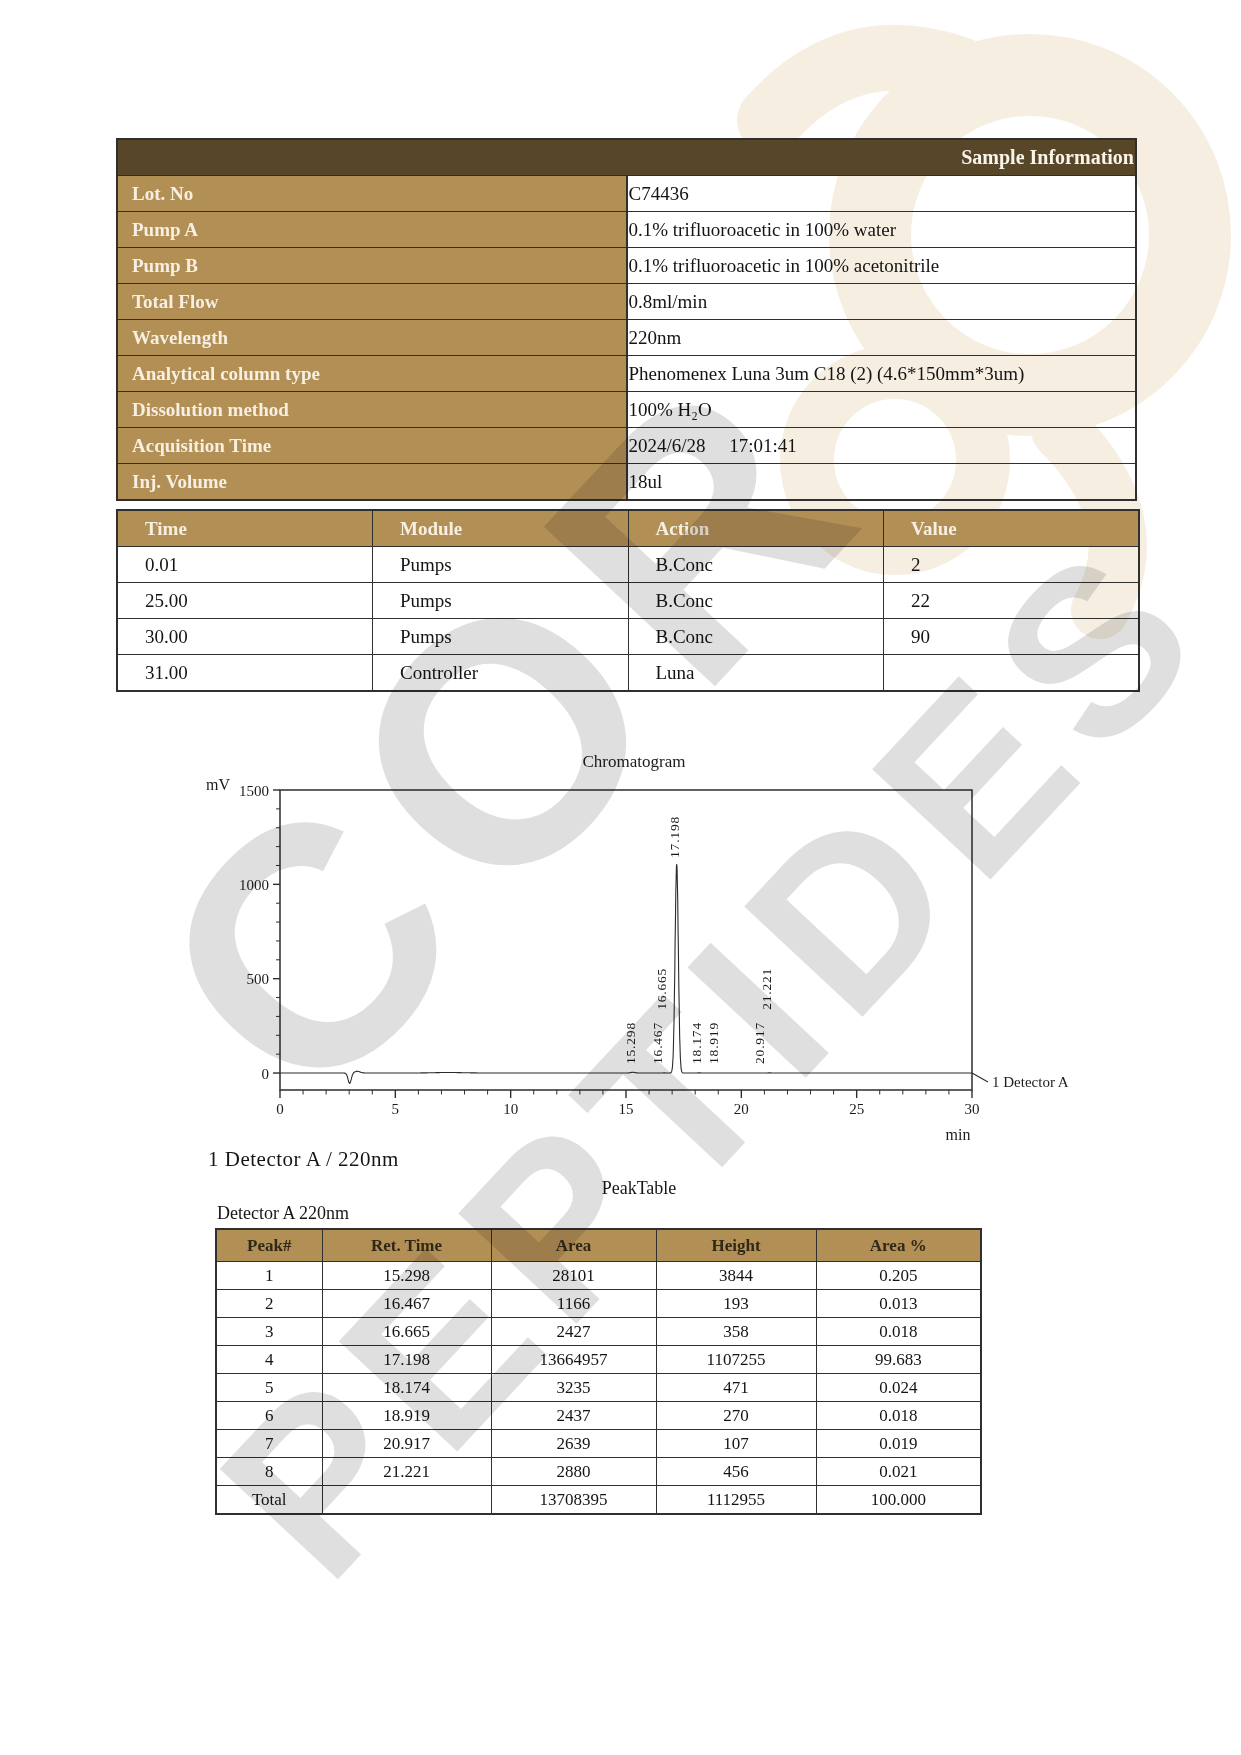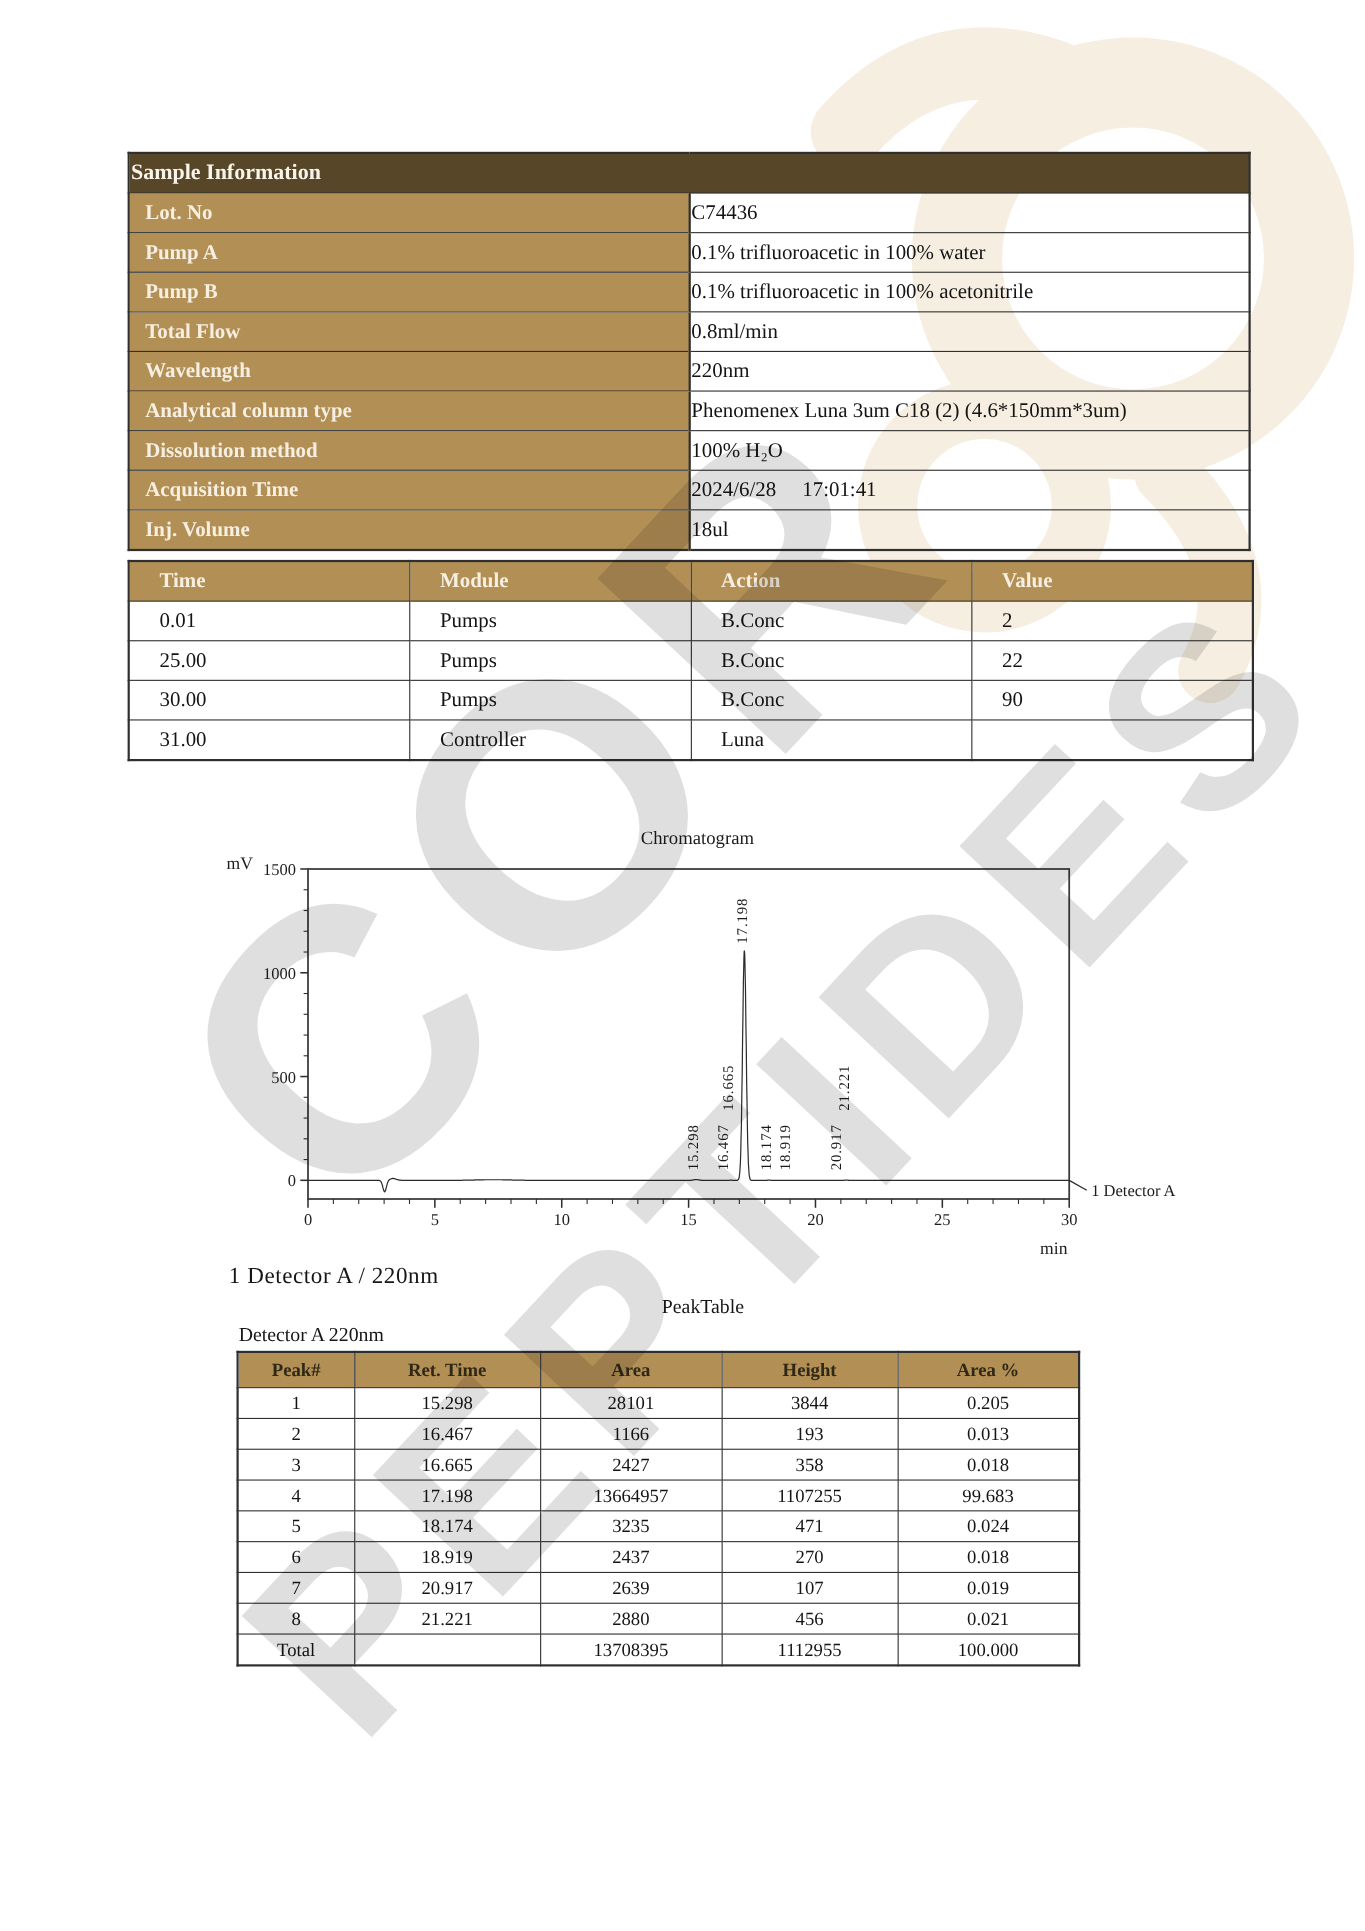--- a/index.html
+++ b/index.html
@@ -11,21 +11,21 @@
   .logo-layer{position:absolute;inset:0;z-index:1;pointer-events:none;}
   
   .chart-layer{position:absolute;inset:0;z-index:2;pointer-events:none;}
   
   table{border-collapse:collapse;table-layout:fixed;}
   th,td{overflow:hidden;white-space:nowrap;}
   .tbl{position:absolute;z-index:3;}
   .sample-tbl{left:116px;top:138px;width:1021px;border:2px solid #2f2f2f;}
   .sample-tbl th,.sample-tbl td{border:1px solid #2f2f2f;height:33px;font-size:19px;}
   .sample-tbl .title-cell{
-    background:var(--hdr-bg);color:#faf5ea;font-weight:bold;text-align:left;font-size:20px;
+    background:var(--hdr-bg);color:#faf5ea;font-weight:bold;text-align:right;font-size:20px;
   }
   .sample-tbl .lbl{
     background:var(--tan-bg);color:#f6efe2;font-weight:bold;text-align:left;
     padding-left:14px;border-right:2px solid #2f2f2f;
   }
   .sample-tbl .val{background:transparent;text-align:left;color:#141414;}
   .prog-tbl{left:116px;top:509px;width:1024px;border:2px solid #2f2f2f;}
   .prog-tbl th,.prog-tbl td{border:1px solid #2f2f2f;height:33px;font-size:19px;text-align:left;padding-left:27px;}
   .prog-tbl th{background:var(--tan-bg);color:#f6efe2;font-weight:bold;}
   .prog-tbl td{background:transparent;color:#141414;}

